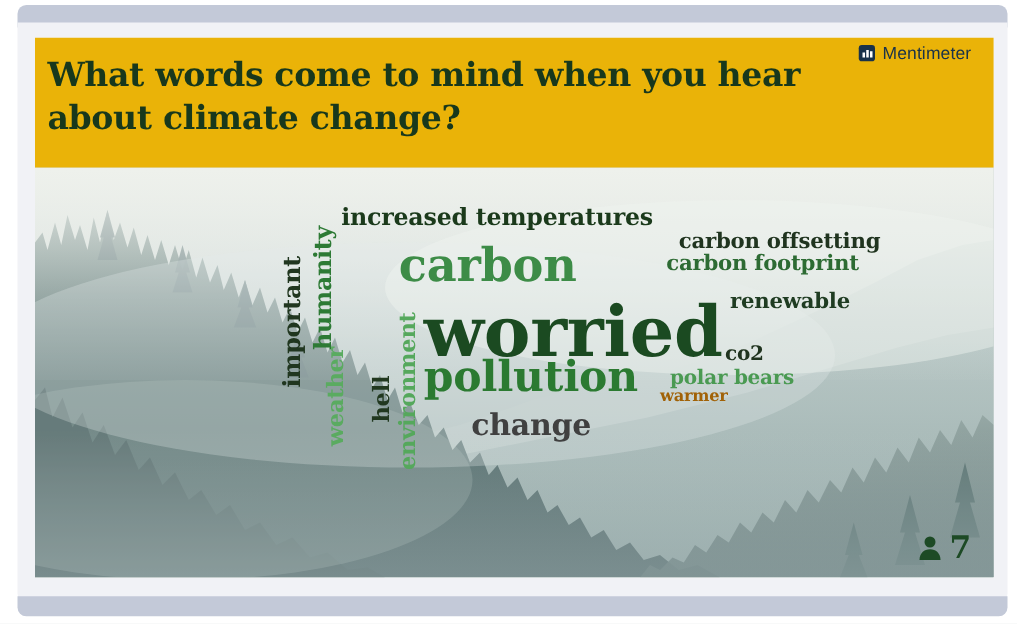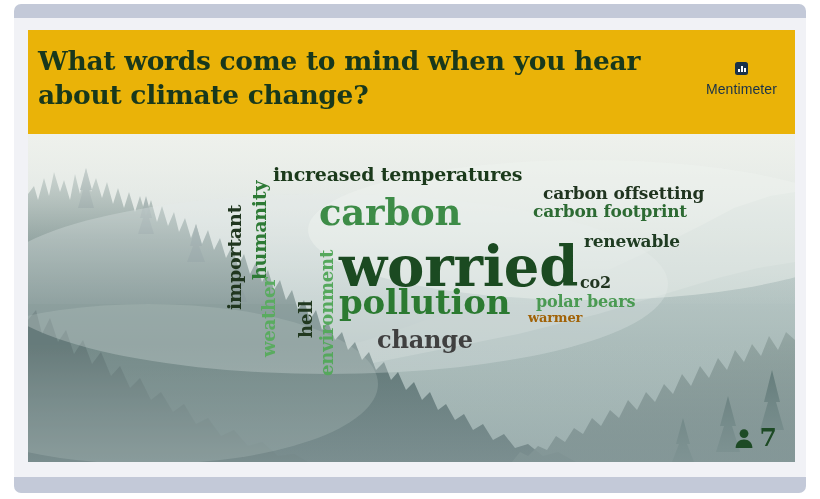--- a/index.html
+++ b/index.html
@@ -81,26 +81,25 @@
     font-size: 26.5px;
     line-height: 1.28;
     letter-spacing: -0.3px;
     color: #18381c;
   }
 
   
   #brand {
     position: absolute;
     right: 18px;
-    top: 32px;
+    top: 4px;
     display: flex;
     align-items: center;
     gap: 6px;
     z-index: 6;
-    flex-direction: column;
   }
   #brand-icon {
     width: 13px;
     height: 13px;
     border-radius: 2.5px;
     background: #19324a;
     position: relative;
     display: inline-block;
   }
   #brand-icon i {

